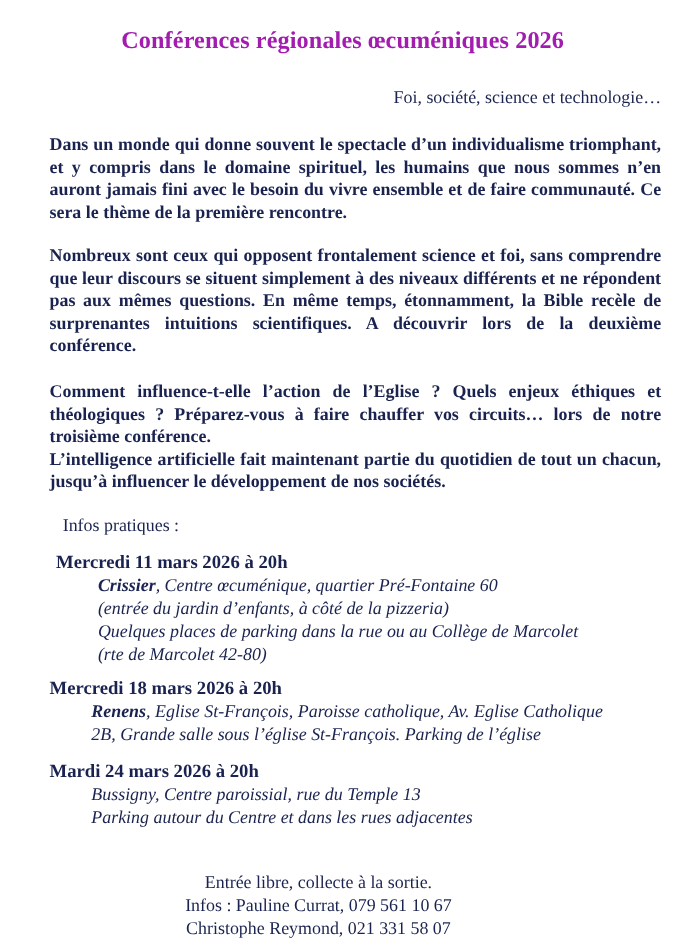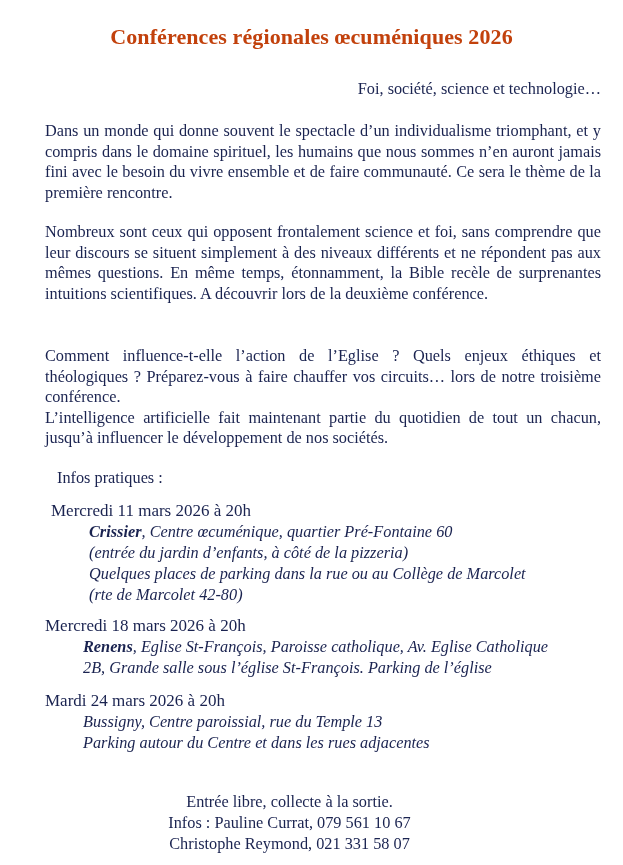--- a/index.html
+++ b/index.html
@@ -1,28 +1,28 @@
 <!DOCTYPE html>
 <html><head>
 <meta charset="utf-8">
 <style>
   html, body { margin:0; padding:0; background:#ffffff; }
   body { width:623px; height:865px; overflow:hidden; position:relative;
          font-family:"Liberation Serif", "DejaVu Serif", serif; color:#1a2350; }
   .title { position:absolute; top:24px; left:0; width:623px; text-align:center;
-           color:#c2410c; font-weight:bold; font-size:22px; letter-spacing:0.1px; }
+           color:#a21caf; font-weight:bold; font-size:22px; letter-spacing:0.1px; }
   .p { position:absolute; left:45px; width:556px; font-size:16.3px; line-height:20.5px; }
-  .just { text-align:justify; text-align-last:left; }
+  .just { text-align:justify; text-align-last:left;font-weight:bold; }
   .intro { top:79px;text-align:right; }
   .para1 { top:121px; }
   .para2 { top:222px; }
   .para3 { top:346px; }
   .infos { top:468px;margin-left:12px; }
   .event { position:absolute; left:45px; width:560px; font-size:16.3px; line-height:21px; }
-  .event .date { font-weight:normal; font-size:17px; }
+  .event .date { font-weight:bold; font-size:17px; }
   .event .line { font-style:italic; padding-left:38px; }
   .e1 { top:500px; left:51px; }
   .e2 { top:615px; }
   .e3 { top:690px; }
   .footer { position:absolute; top:791px; left:0; width:579px; text-align:center;
             font-size:16.3px; line-height:21px; }
 </style>
 </head>
 <body>
 

